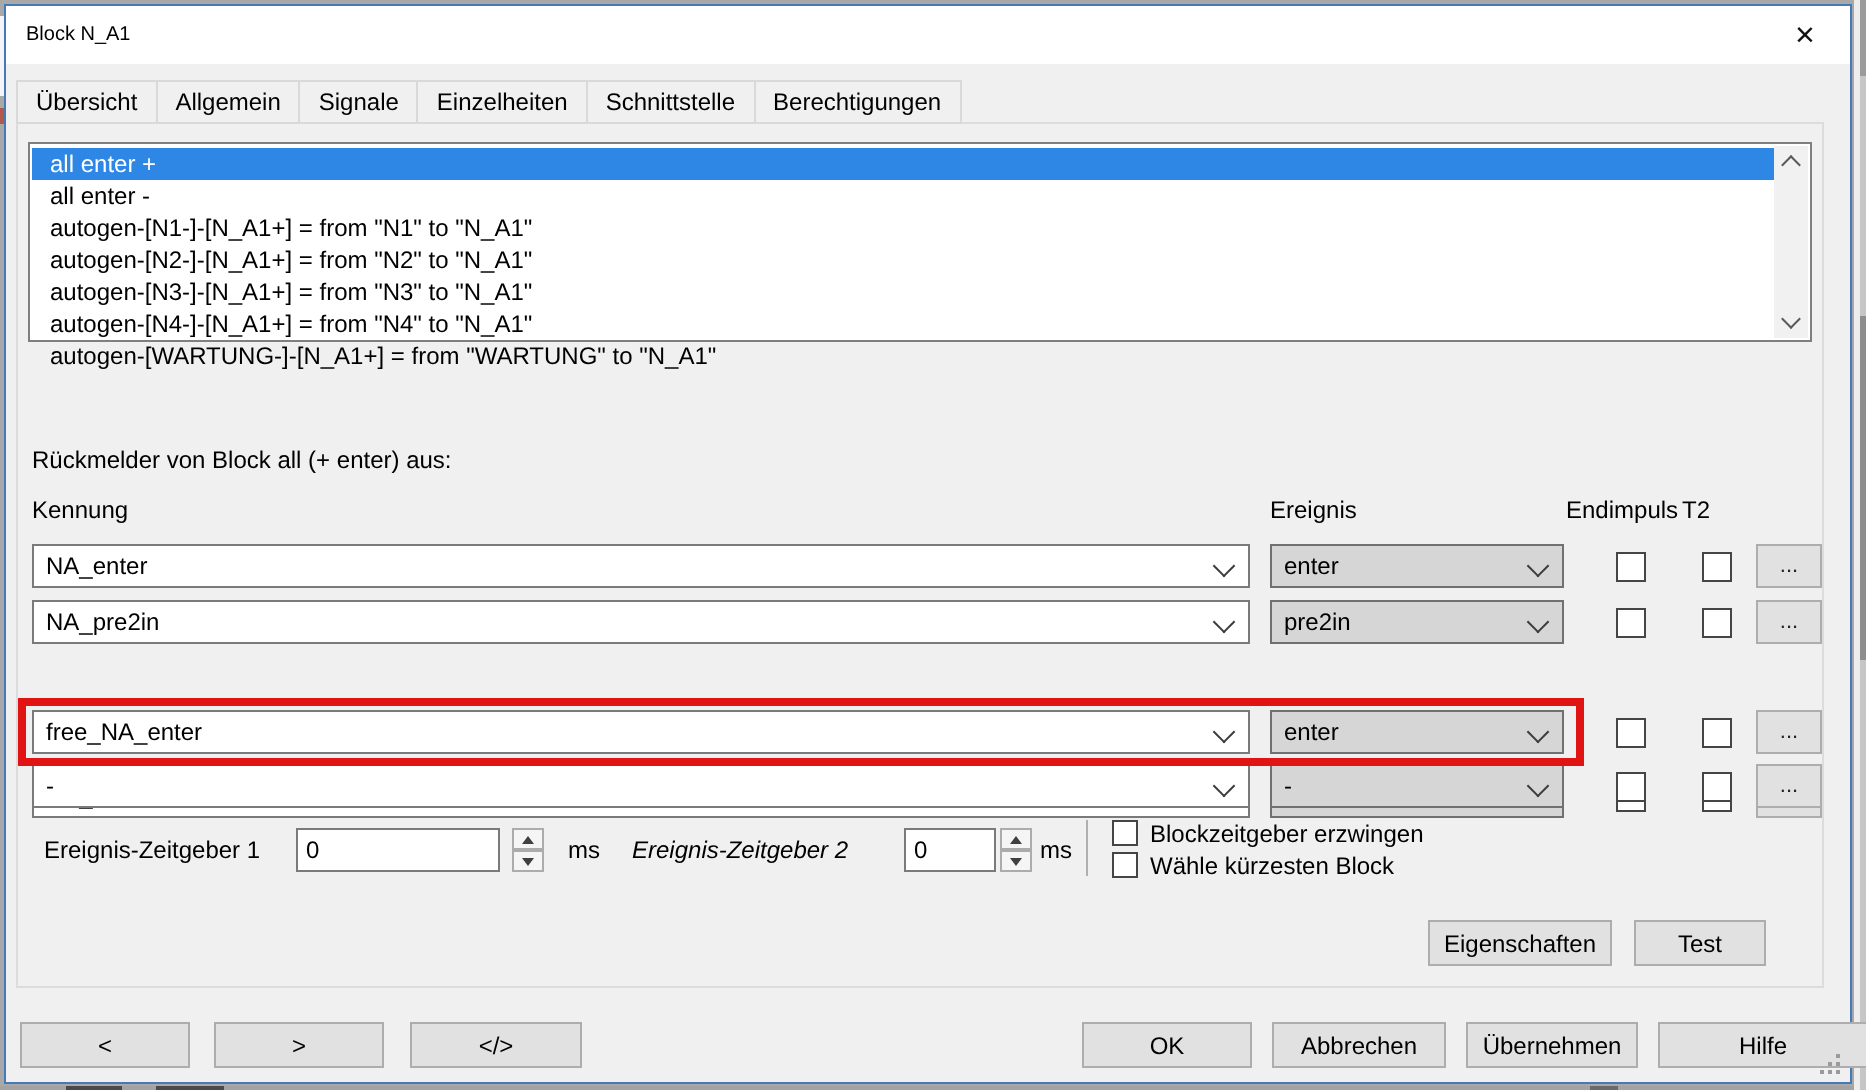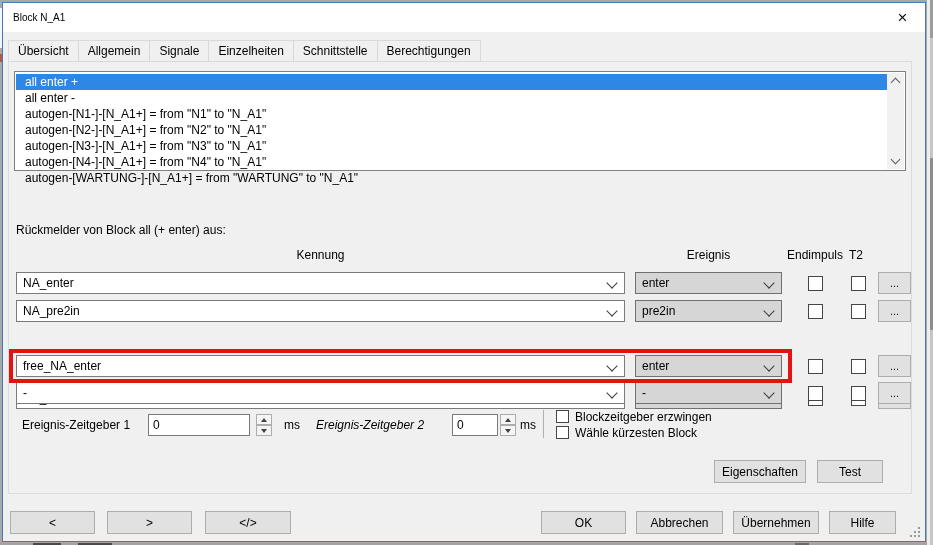--- a/index.html
+++ b/index.html
@@ -48,21 +48,21 @@
   .sb-arrow{position:absolute;left:0;width:17px;height:16px;cursor:pointer;}
   .sb-arrow.up{top:0;} .sb-arrow.down{bottom:0;}
   .sb-chev{position:absolute;left:5px;width:6px;height:6px;
            border-right:1px solid #5a5a5a;border-bottom:1px solid #5a5a5a;}
   .up .sb-chev{top:6px;transform:rotate(-135deg);}
   .down .sb-chev{top:3px;transform:rotate(45deg);}
 
   .section-label{left:16px;top:223px;z-index:2;}
 
   
-  .hdr{z-index:2;text-align:center;}
+  .hdr{z-index:2;}
   .hdr-kennung{left:16px;top:248px;width:609px;}
   .hdr-ereignis{left:635px;top:248px;width:147px;}
   .hdr-endimpuls{left:783px;top:248px;width:64px;}
   .hdr-t2{left:841px;top:248px;width:30px;}
 
   
   .rows{left:0;top:272px;width:933px;height:135px;z-index:2;}
   .frow{position:absolute;left:0;width:839px;height:22px;}
   .frow:nth-of-type(1){top:0;}  .frow:nth-of-type(2){top:28px;}
   .frow:nth-of-type(3){top:67px;margin-top:48px;}.frow:nth-of-type(4){top:83px;}
@@ -105,21 +105,21 @@
   .btn{position:absolute;box-sizing:border-box;background:#e1e1e1;border:1px solid #adadad;
        font:12px "Liberation Sans",sans-serif;color:#000;text-align:center;cursor:pointer;padding:0;z-index:2;}
   .btn-eigenschaften{left:714px;top:460px;width:92px;height:23px;}
   .btn-test{left:817px;top:460px;width:66px;height:23px;}
   .btn-prev{left:10px;top:511px;width:85px;height:23px;}
   .btn-next{left:107px;top:511px;width:85px;height:23px;}
   .btn-code{left:205px;top:511px;width:86px;height:23px;}
   .btn-ok{left:541px;top:511px;width:85px;height:23px;}
   .btn-cancel{left:636px;top:511px;width:87px;height:23px;}
   .btn-apply{left:733px;top:511px;width:86px;height:23px;}
-  .btn-help{left:829px;top:511px;width:67px;height:23px;}
+  .btn-help{left:829px;top:511px;width:105px;height:23px;}
 
   .grip{left:910px;top:527px;width:12px;height:12px;z-index:2;cursor:nwse-resize;}
   .grip i{position:absolute;left:0;top:0;width:2px;height:2px;background:transparent;
      box-shadow:8px 0 #9a9a9a,4px 4px #9a9a9a,8px 4px #9a9a9a,0 8px #9a9a9a,4px 8px #9a9a9a,8px 8px #9a9a9a;}
 </style>
 </head>
 <body>
 
 <div class="screen">
 

